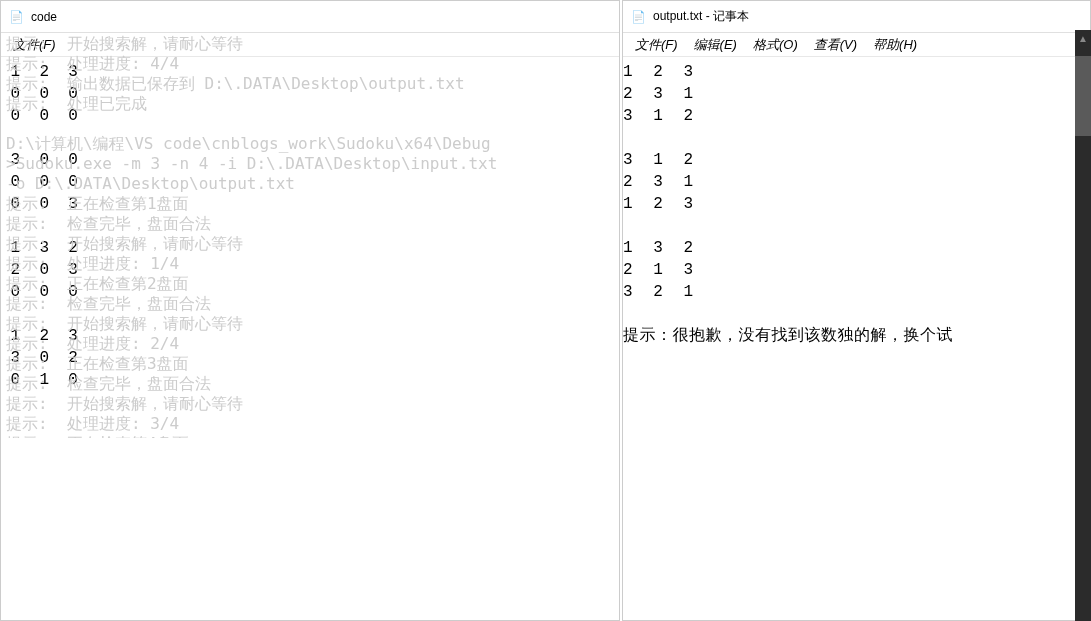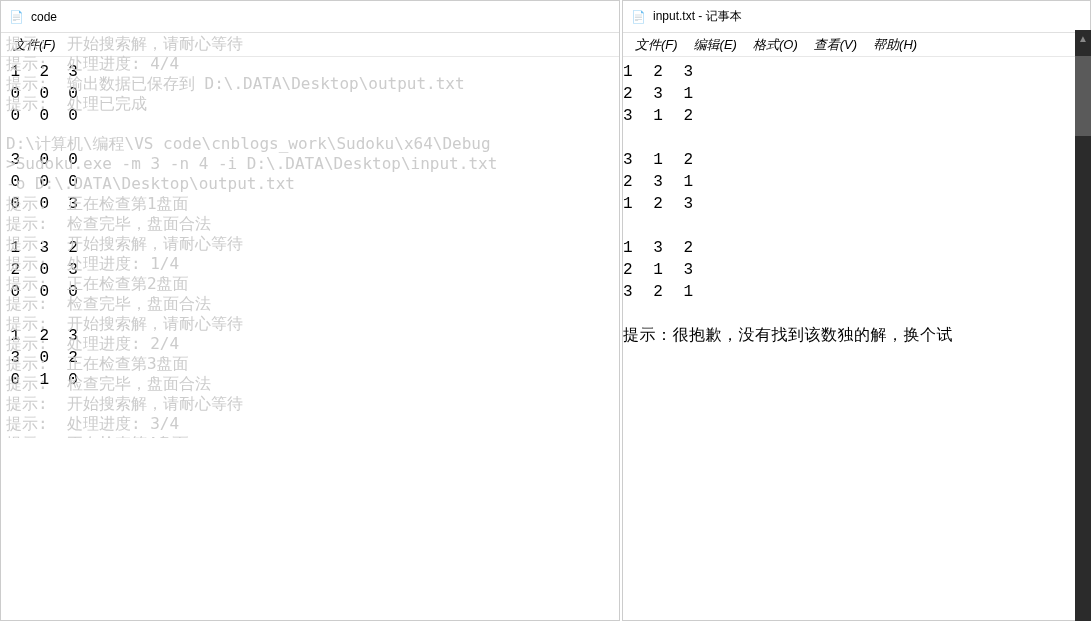--- a/index.html
+++ b/index.html
@@ -185,21 +185,21 @@
  0  0  0
 
  1  2  3
  3  0  2
  0  1  0</div>
 </div>
 
 <div class="window notepad-right">
   <div class="titlebar">
     <span class="titlebar-icon">📄</span>
-    <span>input.txt - 记事本</span>
+    <span>output.txt - 记事本</span>
   </div>
   <div class="menubar">
     <span class="menu-item">文件(F)</span>
     <span class="menu-item">编辑(E)</span>
     <span class="menu-item">格式(O)</span>
     <span class="menu-item">查看(V)</span>
     <span class="menu-item">帮助(H)</span>
   </div>
   <div class="content notepad-content-right">1  2  3
 2  3  1

